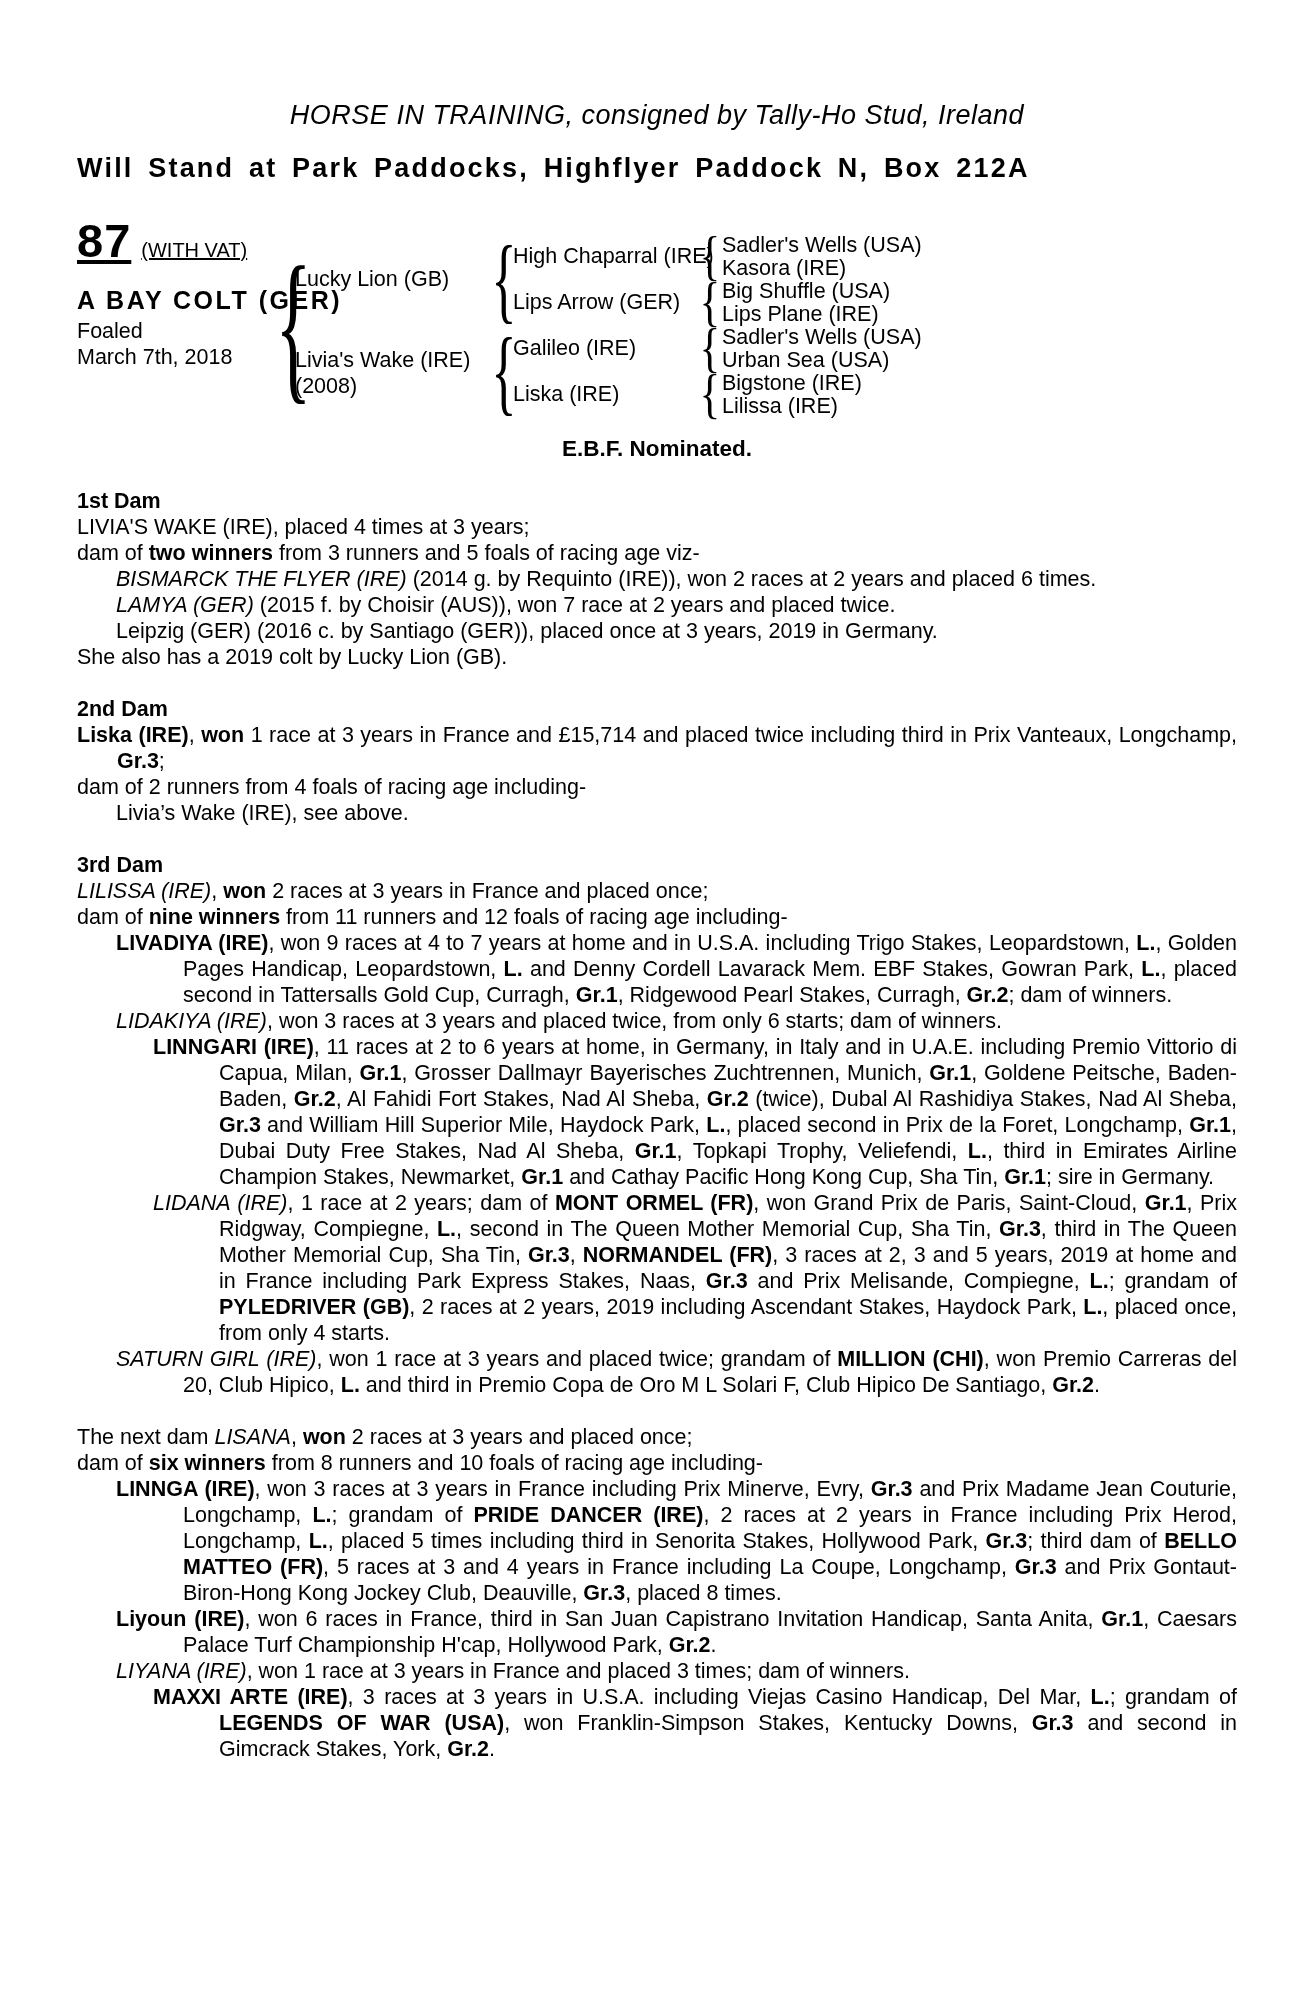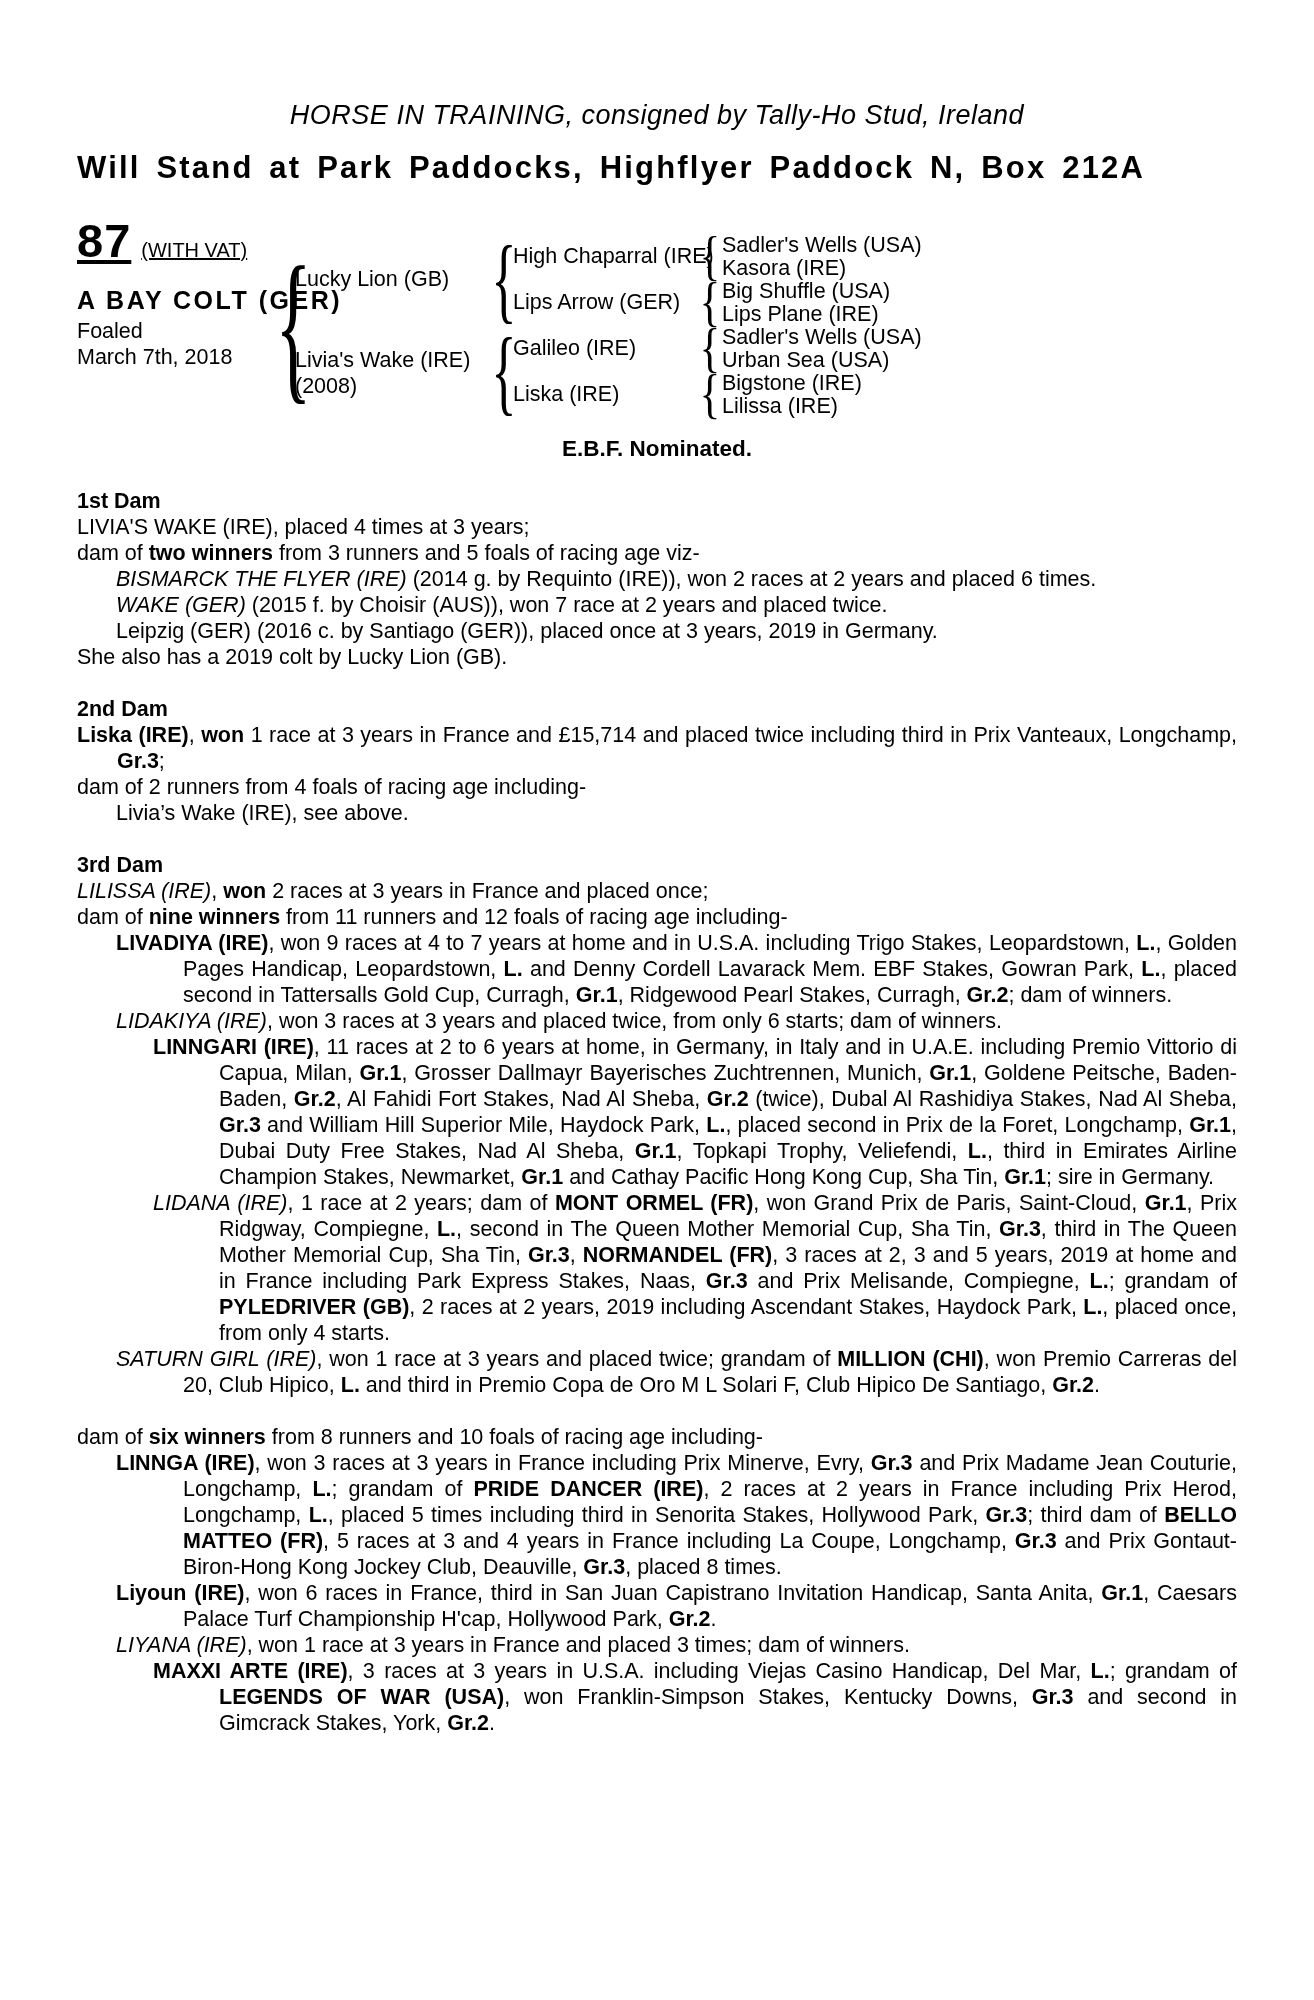--- a/index.html
+++ b/index.html
@@ -11,21 +11,21 @@
     font-size:21.5px; line-height:26px;
   }
   .page { width:1314px; height:1428px; padding:100px 77px 0 77px; }
 
   .consignor-line {
     text-align:center; font-style:italic;
     font-size:27px; line-height:30px; letter-spacing:0.5px;
   }
   .stand-line {
     margin-top:24px; font-weight:bold;
-    font-size:31px; line-height:28px;
+    font-size:27px; line-height:28px;
     letter-spacing:2.2px; word-spacing:5px;
   }
 
   
   .pedigree { position:relative; margin-top:36px; height:204px; }
   .abs { position:absolute; white-space:nowrap; }
   .lot-line { left:0; top:6; display:flex; align-items:baseline;text-decoration:underline; }
   .lot-number { font-size:47px; line-height:46px; font-weight:bold; letter-spacing:1px; }
   .vat { font-size:20px; margin-left:10px;text-align:center; }
   .colt-desc { left:0; top:68px; font-size:25px; line-height:28px; font-weight:bold; letter-spacing:2.5px; }
@@ -106,41 +106,42 @@
   </div>
 
   <div class="ebf-line">E.B.F. Nominated.</div>
 
   <div id="sections">
       <div class="dam-section">
         <div class="dam-heading">1st Dam</div>
         <p class="para flush"><span>LIVIA'S WAKE (IRE), placed 4 times at 3 years;</span></p>
         <p class="para flush"><span>dam of </span><span class="b">two winners</span><span> from 3 runners and 5 foals of racing age viz-</span></p>
         <p class="para l1"><span class="i">BISMARCK THE FLYER (IRE)</span><span> (2014 g. by Requinto (IRE)), won 2 races at 2 years and placed 6 times.</span></p>
-        <p class="para l1"><span class="i">WAKE (GER)</span><span> (2015 f. by Choisir (AUS)), won 7 race at 2 years and placed twice.</span></p>
+        <p class="para l1"><span class="i">LAMYA (GER)</span><span> (2015 f. by Choisir (AUS)), won 7 race at 2 years and placed twice.</span></p>
         <p class="para l1"><span>Leipzig (GER) (2016 c. by Santiago (GER)), placed once at 3 years, 2019 in Germany.</span></p>
         <p class="para flush"><span>She also has a 2019 colt by Lucky Lion (GB).</span></p>
       </div>
       <div class="dam-section">
         <div class="dam-heading">2nd Dam</div>
         <p class="para flush"><span class="b">Liska (IRE)</span><span>, </span><span class="b">won</span><span> 1 race at 3 years in France and £15,714 and placed twice including third in Prix Vanteaux, Longchamp, </span><span class="b">Gr.3</span><span>;</span></p>
         <p class="para flush"><span>dam of 2 runners from 4 foals of racing age including-</span></p>
         <p class="para l1"><span>Livia’s Wake (IRE), see above.</span></p>
       </div>
       <div class="dam-section">
         <div class="dam-heading">3rd Dam</div>
         <p class="para flush"><span class="i">LILISSA (IRE)</span><span>, </span><span class="b">won</span><span> 2 races at 3 years in France and placed once;</span></p>
         <p class="para flush"><span>dam of </span><span class="b">nine winners</span><span> from 11 runners and 12 foals of racing age including-</span></p>
         <p class="para l1"><span class="b">LIVADIYA (IRE)</span><span>, won 9 races at 4 to 7 years at home and in U.S.A. including Trigo Stakes, Leopardstown, </span><span class="b">L.</span><span>, Golden Pages Handicap, Leopardstown, </span><span class="b">L.</span><span> and Denny Cordell Lavarack Mem. EBF Stakes, Gowran Park, </span><span class="b">L.</span><span>, placed second in Tattersalls Gold Cup, Curragh, </span><span class="b">Gr.1</span><span>, Ridgewood Pearl Stakes, Curragh, </span><span class="b">Gr.2</span><span>; dam of winners.</span></p>
         <p class="para l1"><span class="i">LIDAKIYA (IRE)</span><span>, won 3 races at 3 years and placed twice, from only 6 starts; dam of winners.</span></p>
         <p class="para l2"><span class="b">LINNGARI (IRE)</span><span>, 11 races at 2 to 6 years at home, in Germany, in Italy and in U.A.E. including Premio Vittorio di Capua, Milan, </span><span class="b">Gr.1</span><span>, Grosser Dallmayr Bayerisches Zuchtrennen, Munich, </span><span class="b">Gr.1</span><span>, Goldene Peitsche, Baden-Baden, </span><span class="b">Gr.2</span><span>, Al Fahidi Fort Stakes, Nad Al Sheba, </span><span class="b">Gr.2</span><span> (twice), Dubal Al Rashidiya Stakes, Nad Al Sheba, </span><span class="b">Gr.3</span><span> and William Hill Superior Mile, Haydock Park, </span><span class="b">L.</span><span>, placed second in Prix de la Foret, Longchamp, </span><span class="b">Gr.1</span><span>, Dubai Duty Free Stakes, Nad Al Sheba, </span><span class="b">Gr.1</span><span>, Topkapi Trophy, Veliefendi, </span><span class="b">L.</span><span>, third in Emirates Airline Champion Stakes, Newmarket, </span><span class="b">Gr.1</span><span> and Cathay Pacific Hong Kong Cup, Sha Tin, </span><span class="b">Gr.1</span><span>; sire in Germany.</span></p>
         <p class="para l2"><span class="i">LIDANA (IRE)</span><span>, 1 race at 2 years; dam of </span><span class="b">MONT ORMEL (FR)</span><span>, won Grand Prix de Paris, Saint-Cloud, </span><span class="b">Gr.1</span><span>, Prix Ridgway, Compiegne, </span><span class="b">L.</span><span>, second in The Queen Mother Memorial Cup, Sha Tin, </span><span class="b">Gr.3</span><span>, third in The Queen Mother Memorial Cup, Sha Tin, </span><span class="b">Gr.3</span><span>, </span><span class="b">NORMANDEL (FR)</span><span>, 3 races at 2, 3 and 5 years, 2019 at home and in France including Park Express Stakes, Naas, </span><span class="b">Gr.3</span><span> and Prix Melisande, Compiegne, </span><span class="b">L.</span><span>; grandam of </span><span class="b">PYLEDRIVER (GB)</span><span>, 2 races at 2 years, 2019 including Ascendant Stakes, Haydock Park, </span><span class="b">L.</span><span>, placed once, from only 4 starts.</span></p>
         <p class="para l1"><span class="i">SATURN GIRL (IRE)</span><span>, won 1 race at 3 years and placed twice; grandam of </span><span class="b">MILLION (CHI)</span><span>, won Premio Carreras del 20, Club Hipico, </span><span class="b">L.</span><span> and third in Premio Copa de Oro M L Solari F, Club Hipico De Santiago, </span><span class="b">Gr.2</span><span>.</span></p>
       </div>
       <div class="dam-section">
+        <p class="para flush"><span>The next dam </span><span class="i">LISANA</span><span>, </span><span class="b">won</span><span> 2 races at 3 years and placed once;</span></p>
         <p class="para flush"><span>dam of </span><span class="b">six winners</span><span> from 8 runners and 10 foals of racing age including-</span></p>
         <p class="para l1"><span class="b">LINNGA (IRE)</span><span>, won 3 races at 3 years in France including Prix Minerve, Evry, </span><span class="b">Gr.3</span><span> and Prix Madame Jean Couturie, Longchamp, </span><span class="b">L.</span><span>; grandam of </span><span class="b">PRIDE DANCER (IRE)</span><span>, 2 races at 2 years in France including Prix Herod, Longchamp, </span><span class="b">L.</span><span>, placed 5 times including third in Senorita Stakes, Hollywood Park, </span><span class="b">Gr.3</span><span>; third dam of </span><span class="b">BELLO MATTEO (FR)</span><span>, 5 races at 3 and 4 years in France including La Coupe, Longchamp, </span><span class="b">Gr.3</span><span> and Prix Gontaut-Biron-Hong Kong Jockey Club, Deauville, </span><span class="b">Gr.3</span><span>, placed 8 times.</span></p>
         <p class="para l1"><span class="b">Liyoun (IRE)</span><span>, won 6 races in France, third in San Juan Capistrano Invitation Handicap, Santa Anita, </span><span class="b">Gr.1</span><span>, Caesars Palace Turf Championship H'cap, Hollywood Park, </span><span class="b">Gr.2</span><span>.</span></p>
         <p class="para l1"><span class="i">LIYANA (IRE)</span><span>, won 1 race at 3 years in France and placed 3 times; dam of winners.</span></p>
         <p class="para l2"><span class="b">MAXXI ARTE (IRE)</span><span>, 3 races at 3 years in U.S.A. including Viejas Casino Handicap, Del Mar, </span><span class="b">L.</span><span>; grandam of </span><span class="b">LEGENDS OF WAR (USA)</span><span>, won Franklin-Simpson Stakes, Kentucky Downs, </span><span class="b">Gr.3</span><span> and second in Gimcrack Stakes, York, </span><span class="b">Gr.2</span><span>.</span></p>
       </div>
     </div>
 
 </div>
 

